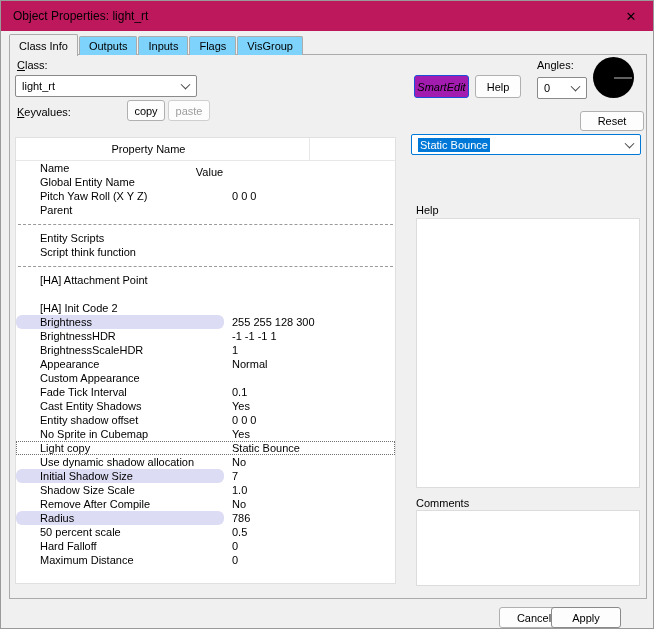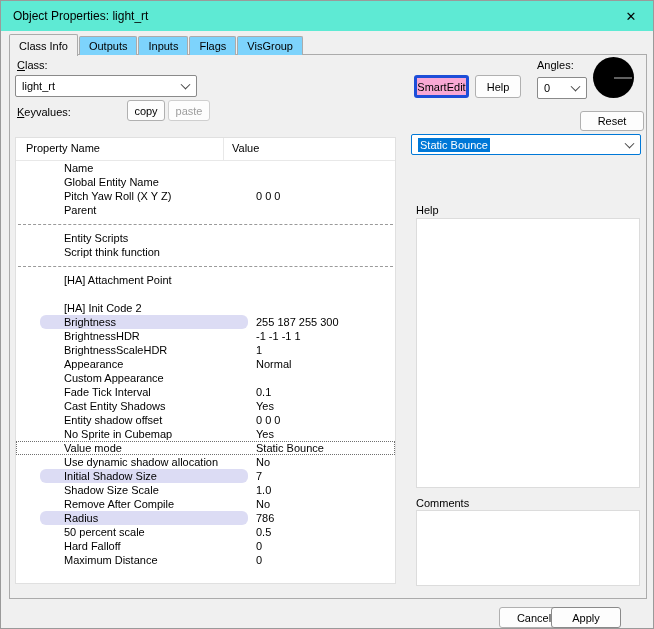--- a/index.html
+++ b/index.html
@@ -10,21 +10,21 @@
     color: #000;
     background: #f0f0f0;
     position: relative;
     overflow: hidden;
     border: 1px solid #9a9a9a;
   }
   
   .titlebar {
     position: absolute; top: 0; left: 0; right: 0; height: 30px;
     display: flex; align-items: center; padding-left: 12px;
-    font-size: 12px; background: #5eead4;
+    font-size: 12px; background: #be185d;
   }
   .close-btn {
     position: absolute; right: 0; top: 0; width: 44px; height: 30px;
     display: flex; align-items: center; justify-content: center;
     font-size: 13px; background: transparent; border: none; cursor: pointer;
   }
   
   .tab-bar { position: absolute; top: 35px; left: 8px; display: flex; align-items: flex-end; z-index: 2; }
   .tab {
     padding: 3px 9px 4px 9px; height: 19px; line-height: 12px;
@@ -42,21 +42,21 @@
   }
   
   .lbl { position: absolute; white-space: nowrap; }
   .mnemonic::first-letter { text-decoration: underline; }
   
   .btn {
     position: absolute; background: #fdfdfd; border: 1px solid #b0b0b0;
     border-radius: 3px; font-family: inherit; font-size: 11px;
     display: flex; align-items: center; justify-content: center; cursor: pointer;
   }
-  .btn.accent { border: 3px solid #1d4ed8; background: #f9a8d4; }
+  .btn.accent { border: 1px solid #1d4ed8; background: #a21caf; font-style: italic; }
   .btn:disabled, .btn.disabled { color: #9d9d9d; border-color: #cfcfcf; cursor: default; }
   
   .combo {
     position: absolute; background: #fff; border: 1px solid #8a8a8a;
     border-radius: 2px; display: flex; align-items: center;
     padding: 0 18px 0 6px; cursor: pointer; overflow: hidden; white-space: nowrap;
   }
   .combo .chev {
     position: absolute; right: 7px; top: 50%; width: 7px; height: 7px;
     border-right: 1.4px solid #444; border-bottom: 1.4px solid #444;
@@ -71,26 +71,26 @@
   }
   .angle-circle .needle {
     position: absolute; left: 50%; top: 50%; width: 18px; height: 1px;
     background: rgba(255,255,255,.75); transform: translateY(-50%);
   }
   
   .ptable {
     position: absolute; left: 14px; top: 136px; width: 381px; height: 447px;
     background: #fff; border: 1px solid #e0e0e0; overflow: hidden;
   }
-  .phead { display: flex; height: 23px; align-items: flex-end; border-bottom: 1px solid #e8e8e8; }
+  .phead { display: flex; height: 23px; align-items: center; border-bottom: 1px solid #e8e8e8; flex-direction: column; }
   .phead .h1 { width: 208px; padding-left: 10px; border-right: 1px solid #e8e8e8; height: 23px; line-height: 23px; }
   .phead .h2 { flex: 1; padding-left: 8px; height: 23px; line-height: 23px; }
   .prow { display: flex; height: 14px; line-height: 14px; }
   .prow.selected { outline: 1px dotted #707070; outline-offset: -1px; }
-  .pname { width: 208px; padding-left: 24px; white-space: nowrap; overflow: hidden; margin-left: 24px; }
+  .pname { width: 208px; padding-left: 24px; white-space: nowrap; overflow: hidden; }
   .pname.hl { background: #dcdcf4; border-radius: 6px; }
   .pval { flex: 1; padding-left: 8px; white-space: nowrap; overflow: hidden; }
   .prow.sep { align-items: center; padding: 0 2px; }
   .prow.sep .dash { width: 100%; border-top: 1px dashed #9a9a9a; height: 0; }
   
   .panel-box { position: absolute; background: #fff; border: 1px solid #dcdcdc; }
   
   .footer-btn { height: 21px; width: 70px; top: 606px; }
 </style>
 </head>
@@ -179,21 +179,21 @@
       </div>
       <div class="prow">
         <div class="pval"></div>
       </div>
       <div class="prow">
         <div class="pname">[HA] Init Code 2</div>
         <div class="pval"></div>
       </div>
       <div class="prow">
         <div class="pname hl" style="background: rgb(220, 220, 244);">Brightness</div>
-        <div class="pval">255 187 255 300</div>
+        <div class="pval">255 255 128 300</div>
       </div>
       <div class="prow">
         <div class="pname">BrightnessHDR</div>
         <div class="pval">-1 -1 -1 1</div>
       </div>
       <div class="prow">
         <div class="pname">BrightnessScaleHDR</div>
         <div class="pval">1</div>
       </div>
       <div class="prow">
@@ -214,21 +214,21 @@
       </div>
       <div class="prow">
         <div class="pname">Entity shadow offset</div>
         <div class="pval">0 0 0</div>
       </div>
       <div class="prow">
         <div class="pname">No Sprite in Cubemap</div>
         <div class="pval">Yes</div>
       </div>
       <div class="prow selected">
-        <div class="pname">Value mode</div>
+        <div class="pname">Light copy</div>
         <div class="pval">Static Bounce</div>
       </div>
       <div class="prow">
         <div class="pname">Use dynamic shadow allocation</div>
         <div class="pval">No</div>
       </div>
       <div class="prow">
         <div class="pname hl" style="background: rgb(220, 220, 244);">Initial Shadow Size</div>
         <div class="pval">7</div>
       </div>

